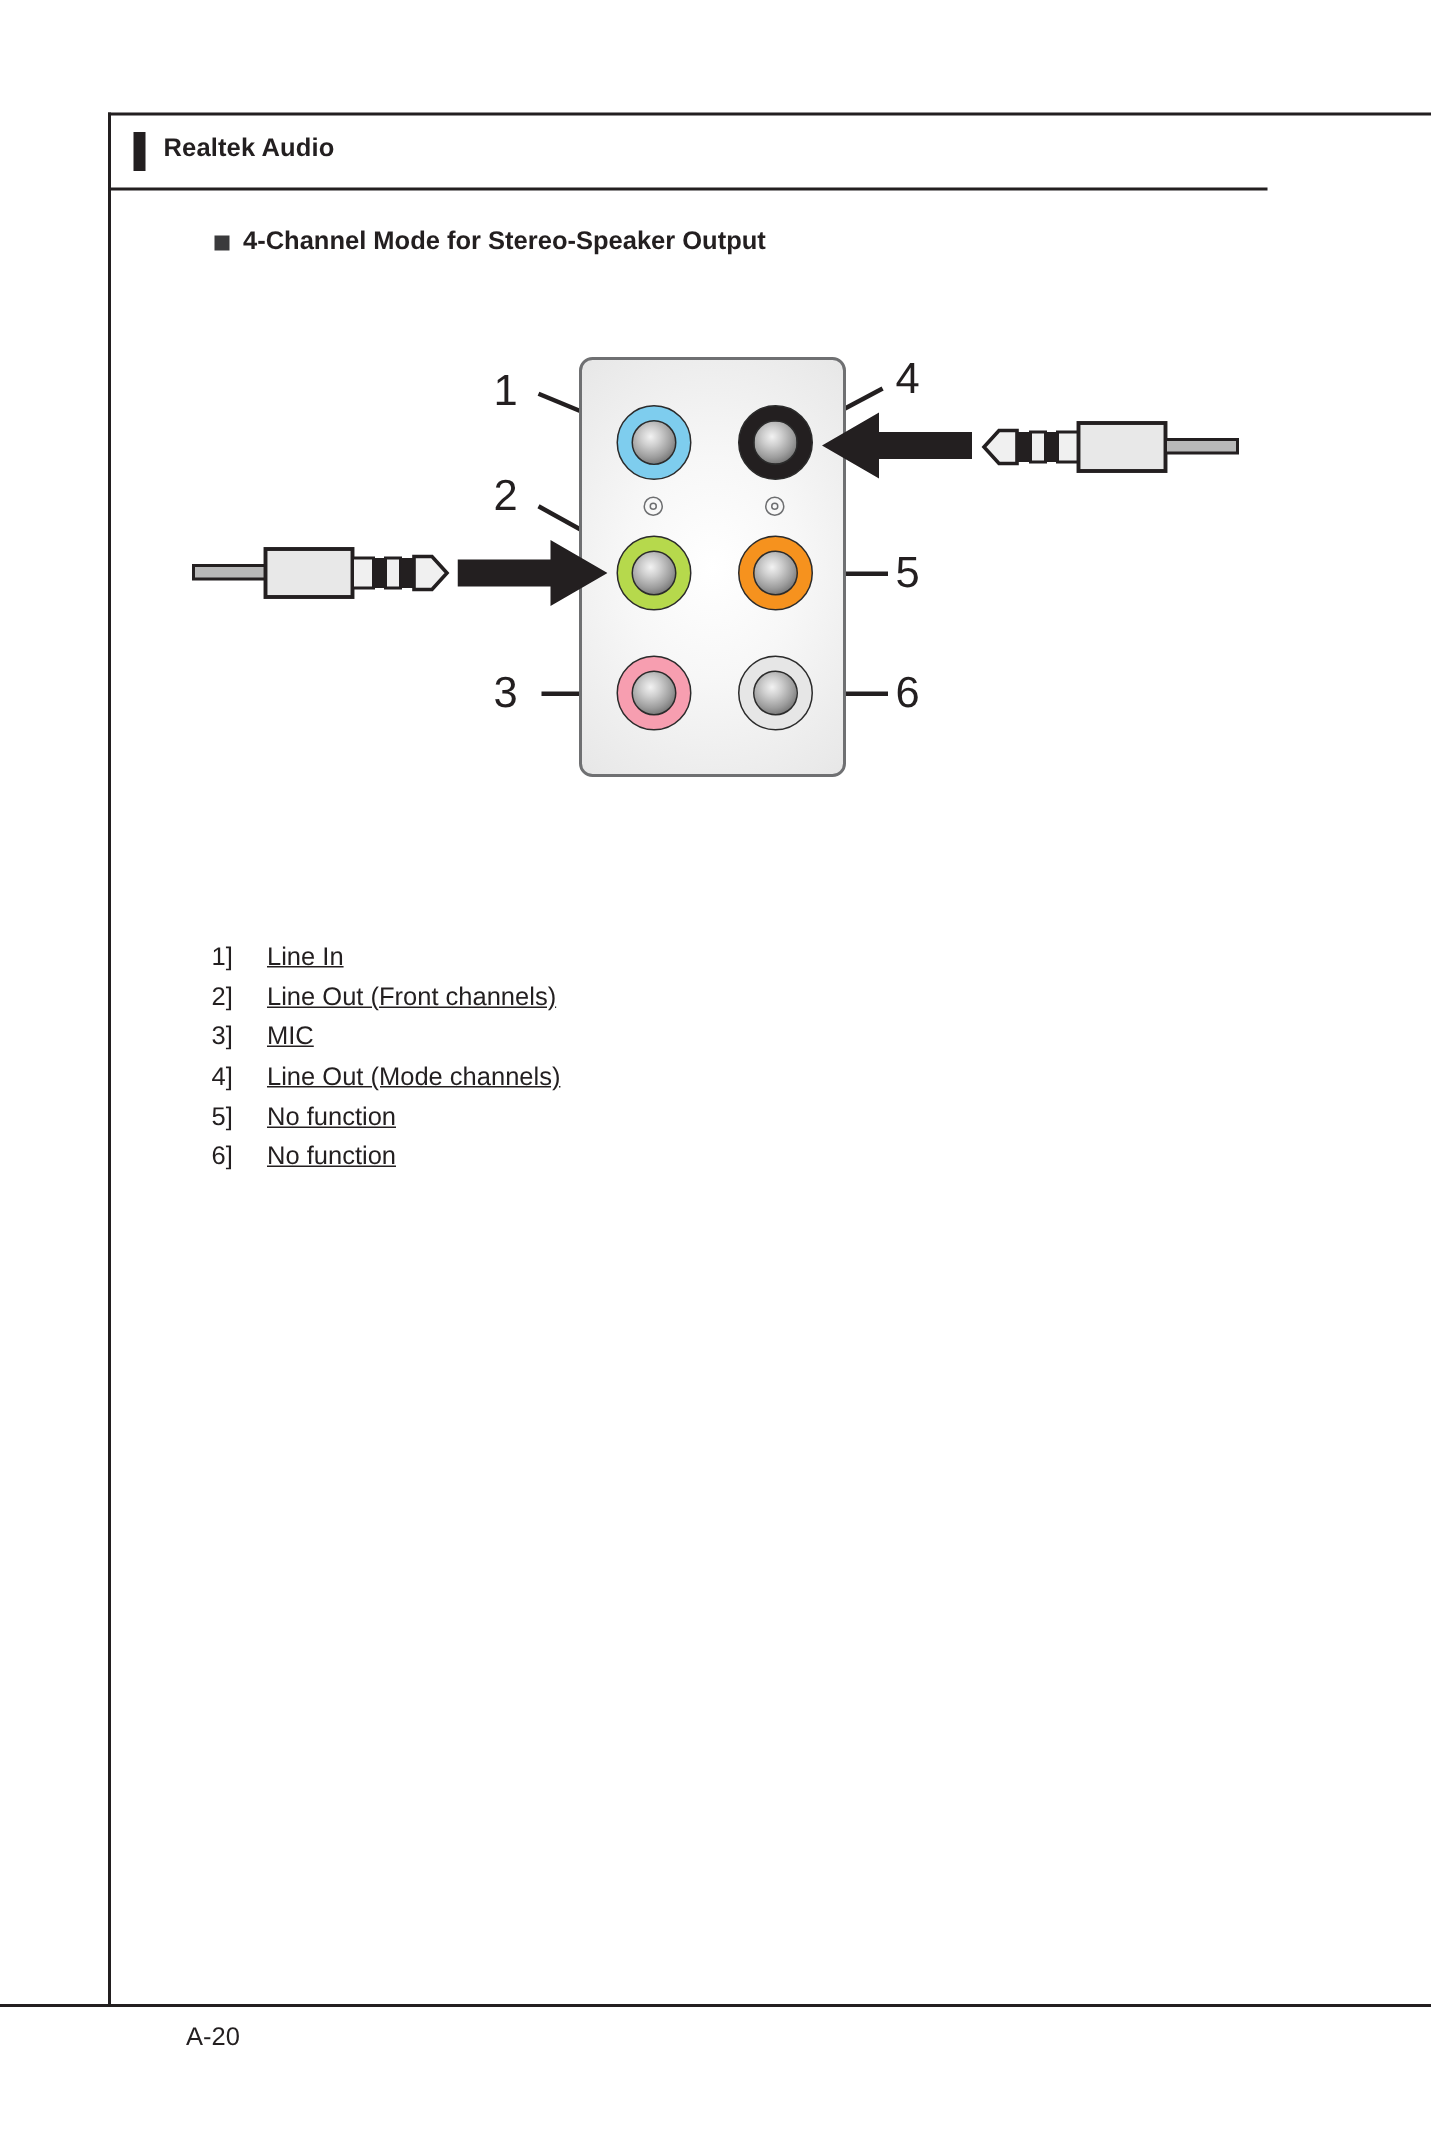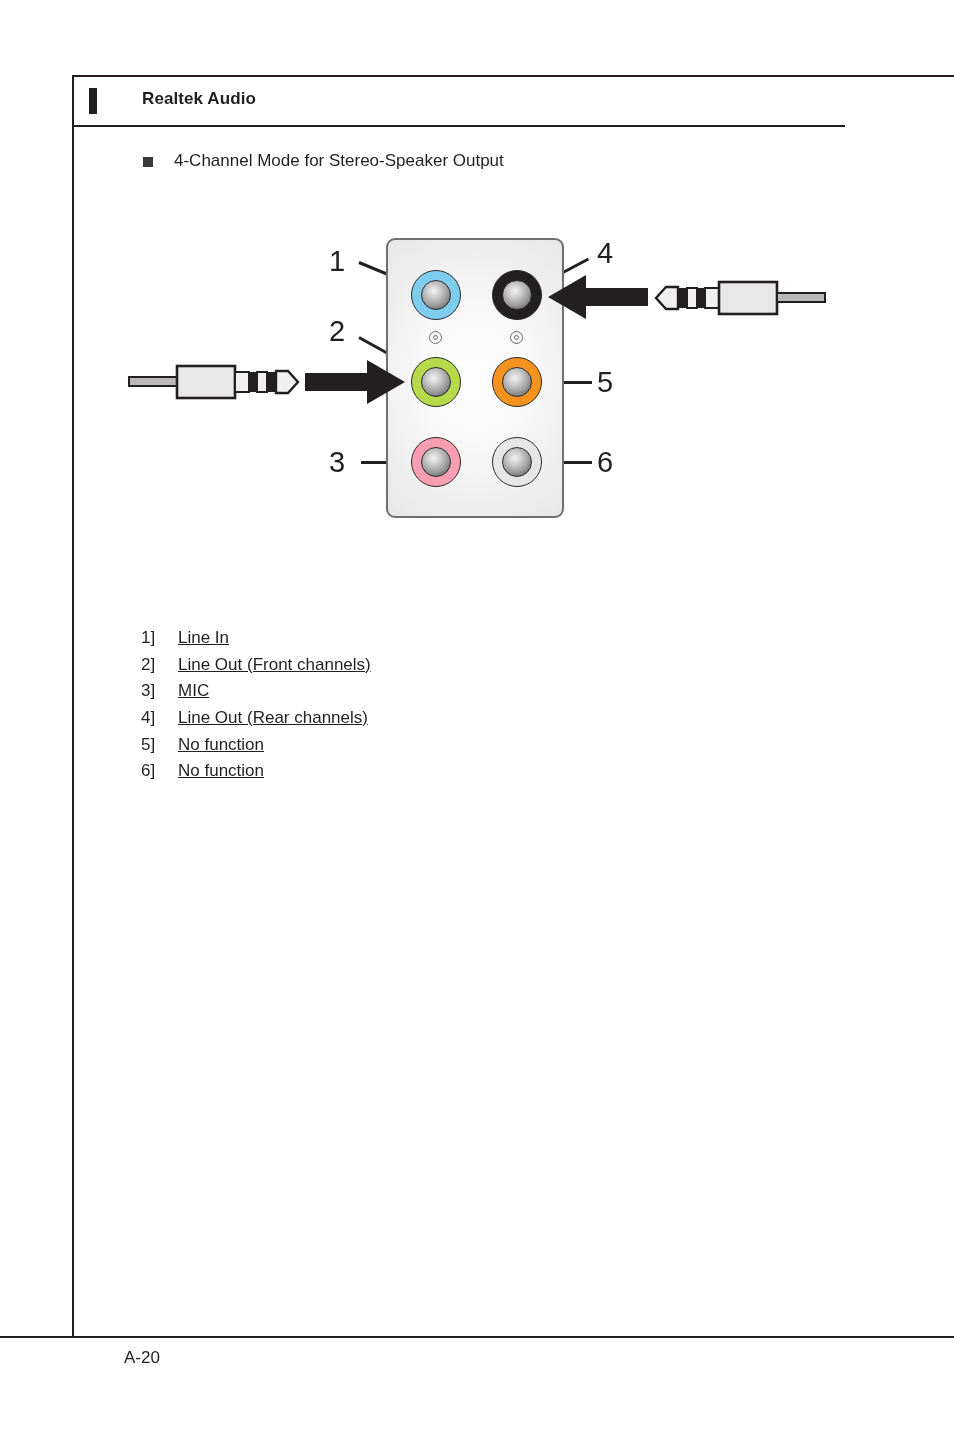--- a/index.html
+++ b/index.html
@@ -64,38 +64,37 @@
     background: #231f20;
   }
   .hdr-title {
     position: absolute;
     left: 109px;
     top: 89px;
     font-size: 17px;
     font-weight: bold;
     letter-spacing: 0.1px;
     white-space: nowrap;
-    margin-left: 33px;
   }
 
   
   .bullet-sq {
     position: absolute;
     left: 143px;
     top: 157px;
     width: 10px;
     height: 10px;
     background: #3a3a3c;
   }
   .bullet-text {
     position: absolute;
-    left: 174px;
+    left: 162px;
     top: 151px;
     font-size: 17px;
-    font-weight: normal;
+    font-weight: bold;
     white-space: nowrap;
     text-align: center;
   }
 
   
   #diagram {
     position: absolute;
     left: 0;
     top: 0;
     width: 954px;
@@ -324,21 +323,21 @@
     <div class="leg-row">
       <span class="leg-idx">2]</span>
       <span class="leg-txt">Line Out (Front channels)</span>
     </div>
     <div class="leg-row">
       <span class="leg-idx">3]</span>
       <span class="leg-txt">MIC</span>
     </div>
     <div class="leg-row">
       <span class="leg-idx">4]</span>
-      <span class="leg-txt">Line Out (Rear channels)</span>
+      <span class="leg-txt">Line Out (Mode channels)</span>
     </div>
     <div class="leg-row">
       <span class="leg-idx">5]</span>
       <span class="leg-txt">No function</span>
     </div>
     <div class="leg-row">
       <span class="leg-idx">6]</span>
       <span class="leg-txt">No function</span>
     </div>
   </div>

